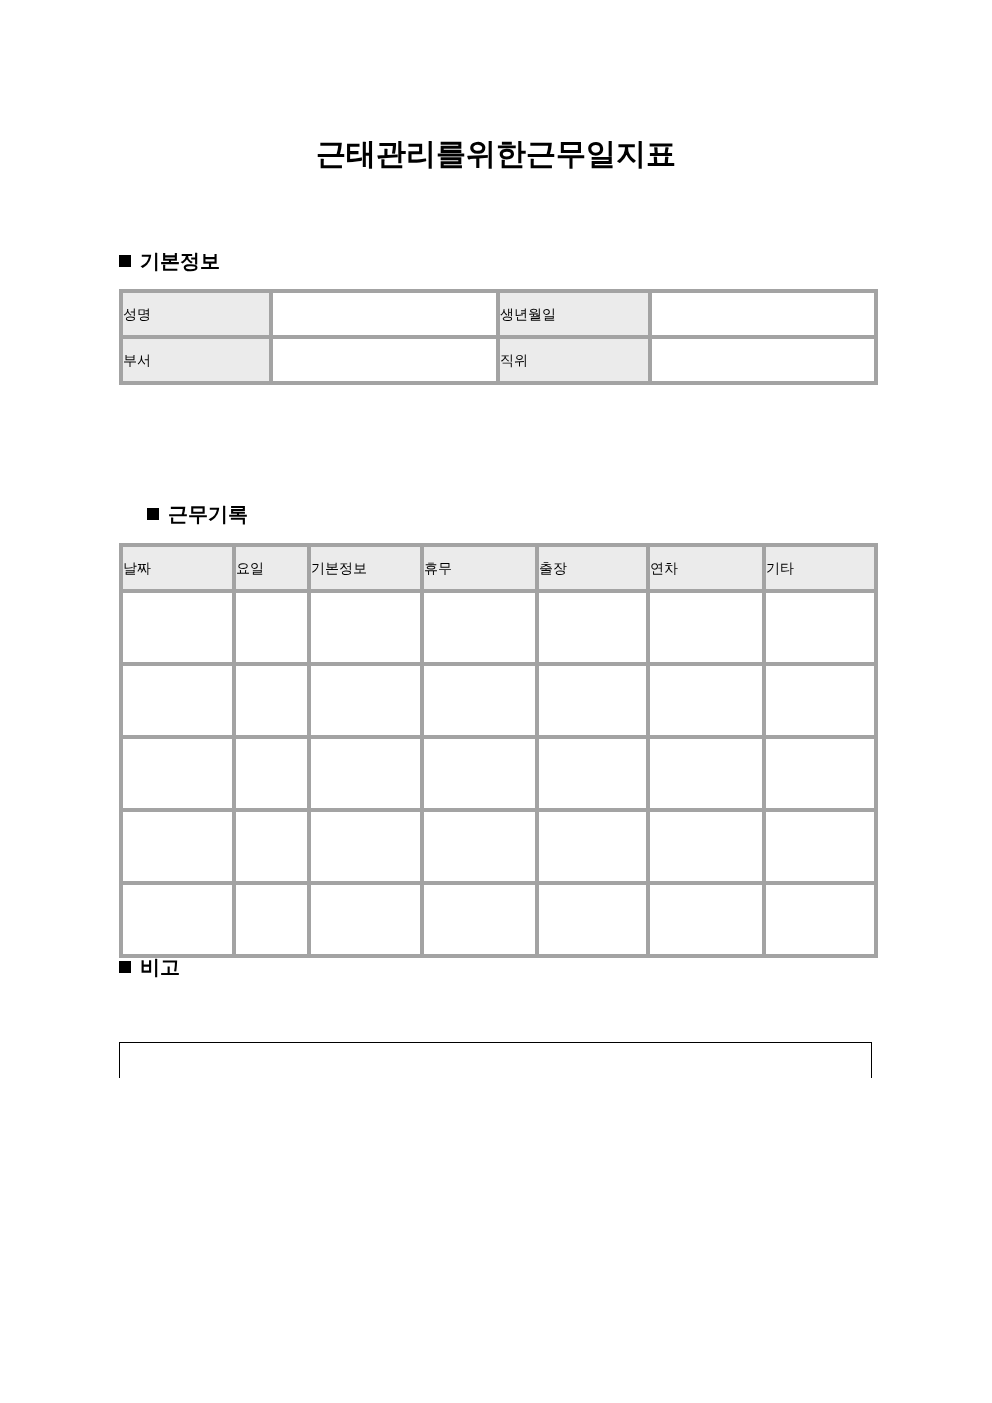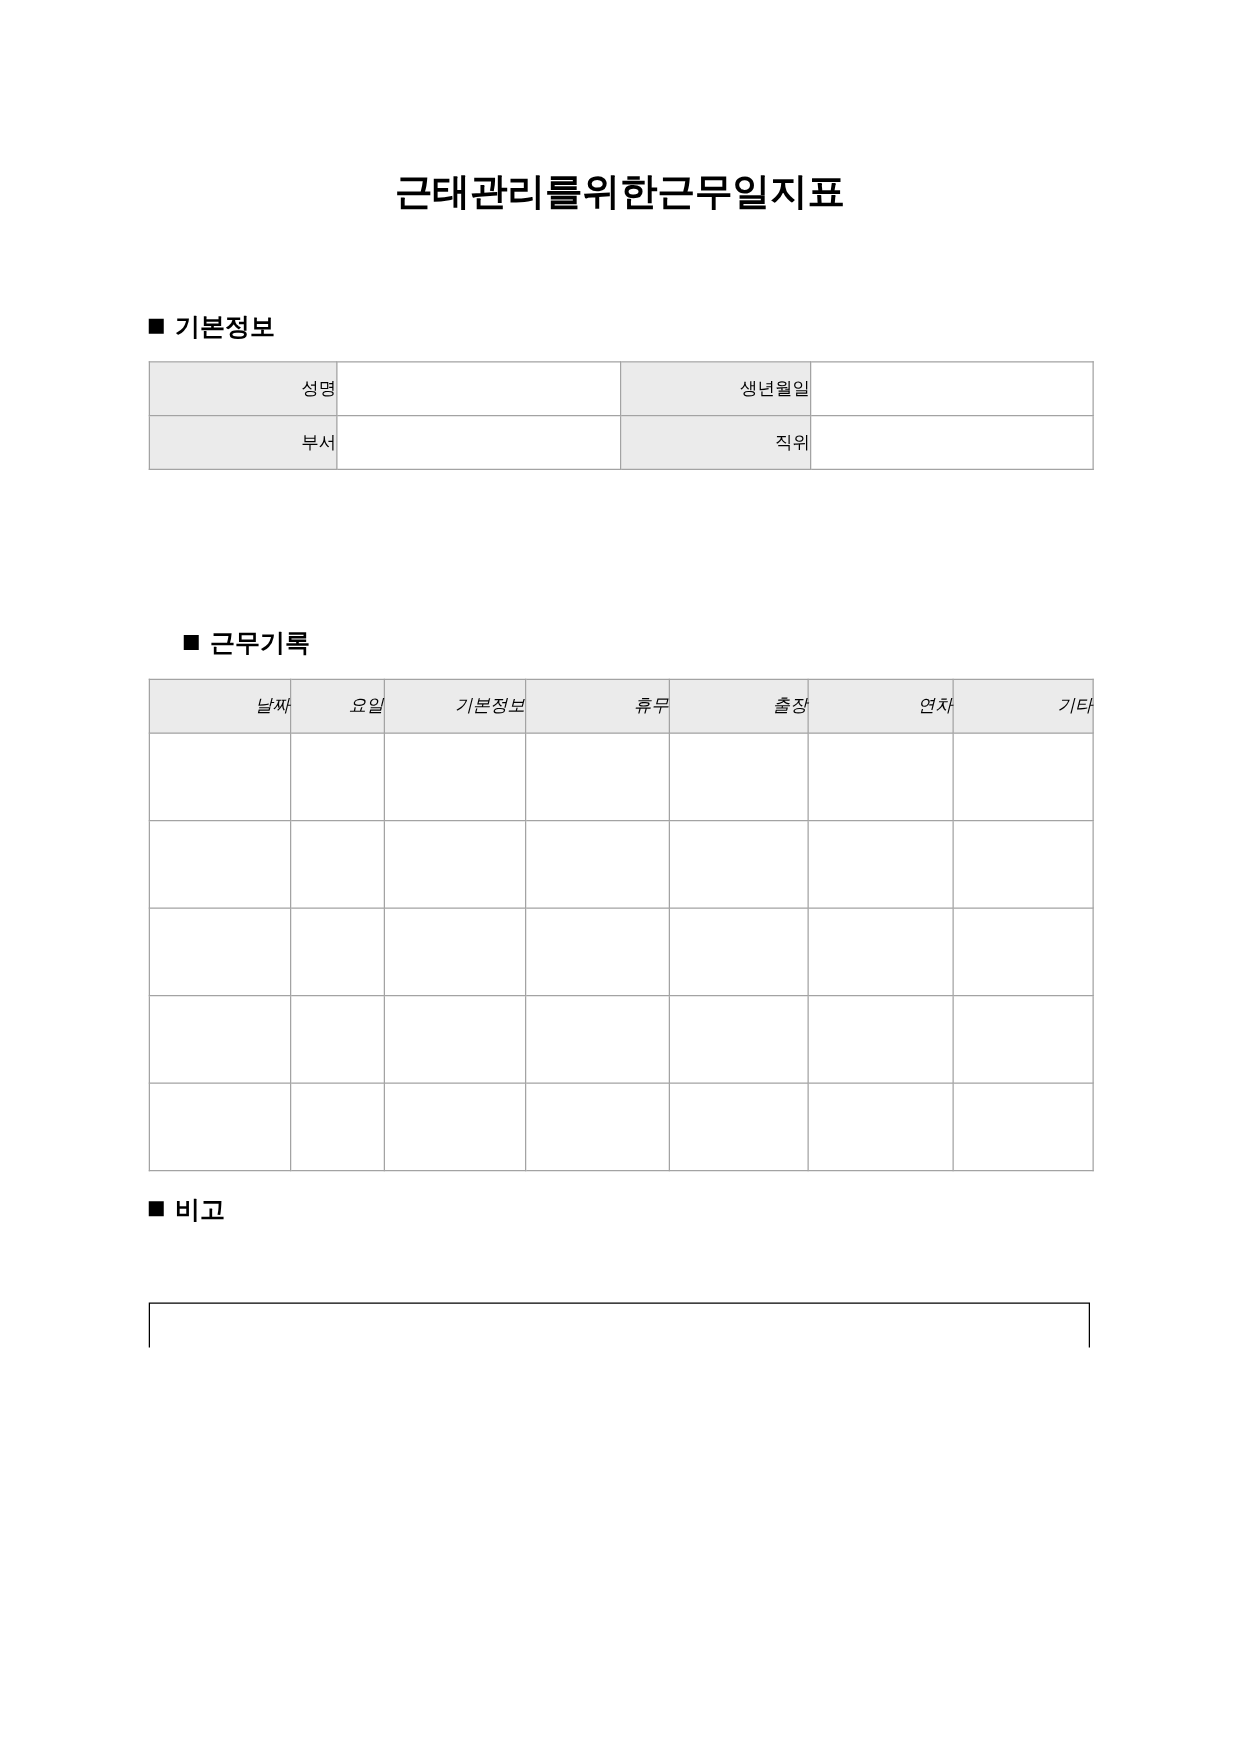--- a/index.html
+++ b/index.html
@@ -64,24 +64,24 @@
 
   
   table.form {
     position: absolute;
     border-collapse: collapse;
     table-layout: fixed;
     font-size: 14px;
     line-height: 18px;
   }
   table.form td, table.form th {
-    border: 1px solid #a3a3a3;
+    border: 4px solid #a3a3a3;
     padding: 0;
     margin: 0;
-    text-align: right;
+    text-align: left;
     vertical-align: middle;
     font-weight: normal;
     background: #ffffff;
   }
   table.form .label-cell {
     background: #ebebeb;
   }
   table.form .head-cell {
     background: #ebebeb;
     font-weight: normal;
@@ -98,21 +98,20 @@
   #basic-table col.c-label2 { width: 152px; }
   #basic-table col.c-val2   { width: 226px; }
   #basic-table tr.r-std td  { height: 42px; }
   #basic-table tr.r-tall td { height: 59px; }
 
   
   #record-table {
     left: 119px;
     top: 543px;
     width: 755px;
-    font-style: italic;
   }
   #record-table col.c-date { width: 113px; }
   #record-table col.c-day  { width: 75px;  }
   #record-table col.c-hour { width: 113px; }
   #record-table col.c-off  { width: 115px; }
   #record-table col.c-trip { width: 111px; }
   #record-table col.c-ann  { width: 116px; }
   #record-table col.c-etc  { width: 112px; }
   #record-table thead td { height: 42px; }
   #record-table tbody td { height: 69px; }

